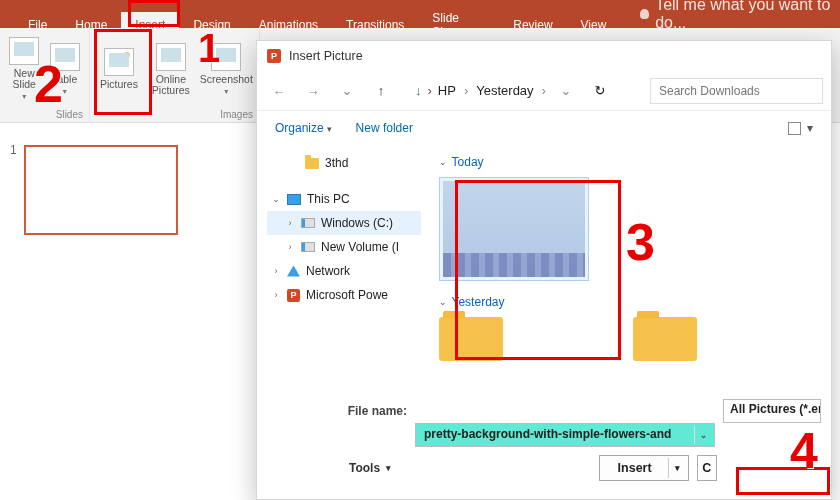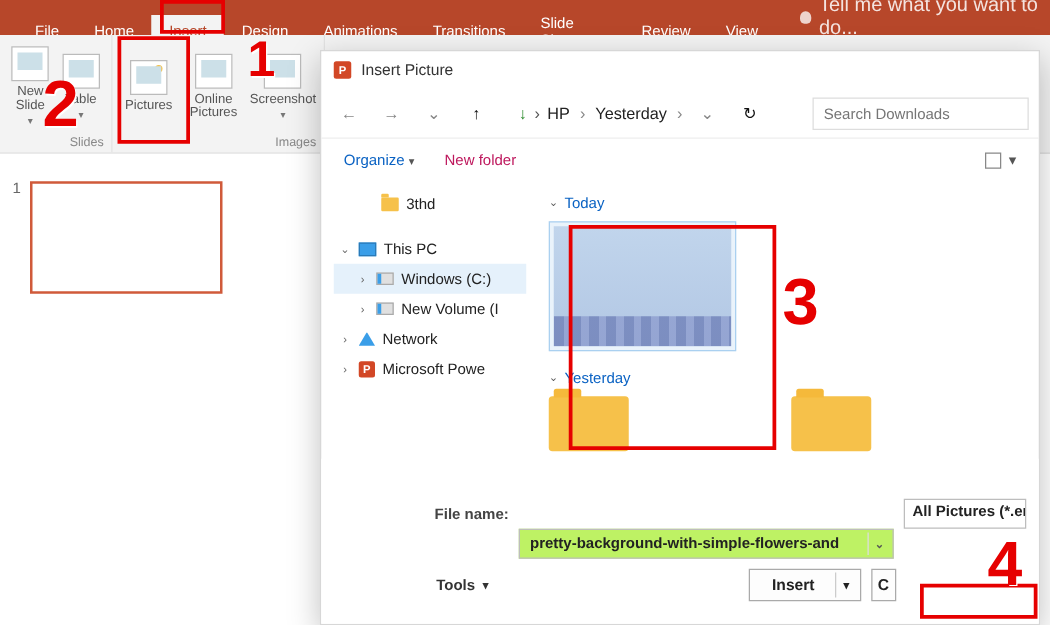--- a/index.html
+++ b/index.html
@@ -34,21 +34,21 @@
 .ppt-icon { width:14px; height:14px; background:#d24726; border-radius:2px; position:relative; }
 .ppt-icon::after { content:"P"; position:absolute; inset:0; color:#fff; font-size:9px; font-weight:bold; display:flex; align-items:center; justify-content:center; }
 .dlg-nav { height:40px; display:flex; align-items:center; padding:0 8px; gap:6px; font-size:13px; color:#555; border-bottom:1px solid #eee; }
 .navbtn { width:28px; height:28px; display:flex; align-items:center; justify-content:center; color:#888; border-radius:3px; cursor:pointer; }
 .navbtn.on { color:#111; }
 .breadcrumb { display:flex; align-items:center; gap:8px; color:#222; }
 .breadcrumb .sep { color:#888; }
 .down-ico { color:#2a8a2a; font-weight:bold; }
 .searchbox { margin-left:auto; height:26px; border:1px solid #ddd; padding:2px 8px; font-size:12px; color:#999; min-width:120px; background:#fff; }
 .dlg-toolbar { height:34px; display:flex; align-items:center; gap:24px; padding:0 18px; font-size:12px; color:#0a62c3; }
-.dlg-toolbar .muted { color:#be185d; }
+.dlg-toolbar .muted { color:#0369a1; }
 .dlg-toolbar .view { margin-left:auto; color:#555; display:flex; align-items:center; gap:6px; }
 .viewico { width:13px; height:13px; border:1px solid #888; }
 .dlg-body { display:flex; height:300px; }
 .tree { width:168px; padding:6px 4px 6px 10px; font-size:12px; color:#222; border-right:0; }
 .tree-item { display:flex; align-items:center; gap:6px; padding:5px 4px; cursor:pointer; }
 .tree-item.selected { background:#e5f1fb; }
 .tree-item .arr { width:10px; color:#666; font-size:9px; display:inline-flex; justify-content:center;}
 .tree-item .arr.blank { color:transparent; }
 .folder-ico { width:14px; height:11px; background:#f6c14a; border-radius:1px; position:relative; }
 .folder-ico::before { content:""; position:absolute; top:-3px; left:0; width:6px; height:3px; background:#f6c14a; border-radius:1px 1px 0 0; }
@@ -63,21 +63,21 @@
 .file-thumb .img { width:100%; height:96px; background:linear-gradient(#c1d5ec,#b2c7e4); position:relative; overflow:hidden; }
 .file-thumb .img::after { content:""; position:absolute; left:0; right:0; bottom:0; height:24px; background:repeating-linear-gradient(90deg,#6a7bb5 0 8px,#8b9acd 8px 14px); opacity:.75;}
 .file-cap { font-size:10.5px; color:#333; text-align:center; line-height:1.25; padding:5px 2px 2px; }
 .yesterday-row { display:flex; gap:130px; margin-top:8px;}
 .yfolder { width:64px; height:44px; background:#f6c14a; border-radius:3px; position:relative; }
 .yfolder::before { content:""; position:absolute; top:-6px; left:4px; width:22px; height:7px; background:#f5b93b; border-radius:2px 2px 0 0; }
 
 .dlg-bottom { position:absolute; left:0; right:0; bottom:0; padding:8px 10px 10px; background:#fff; }
 .row { display:flex; align-items:center; gap:8px; margin-bottom:8px;font-weight:bold; }
 .row .lbl { width:140px; text-align:right; font-size:12px; color:#444; }
-.txtbox { height:24px; border:1px solid #bdbdbd; background:#bef264; font-size:12px; padding:3px 8px; color:#222; flex:0 0 300px; position:relative;margin-top:48px;}
+.txtbox { height:24px; border:1px solid #bdbdbd; background:#5eead4; font-size:12px; padding:3px 8px; color:#222; flex:0 0 300px; position:relative;margin-top:48px;}
 .txtbox .dd { position:absolute; right:2px; top:2px; bottom:2px; width:18px; display:flex; align-items:center; justify-content:center; color:#555; font-size:9px; border-left:1px solid #ddd;}
 .filter { height:24px; border:1px solid #bdbdbd; background:#fff; font-size:12px; padding:2px 6px; color:#222; flex:1; white-space:nowrap; overflow:hidden; }
 .tools { margin-left:82px; font-size:12px; color:#333; display:flex; align-items:center; gap:6px; }
 .btn { height:26px; min-width:70px; border:1px solid #aaa; background:#fdfdfd; font-size:12.5px; color:#222; display:flex; align-items:center; justify-content:center; position:relative;}
 .btn .dd { position:absolute; right:2px; top:2px; bottom:2px; width:18px; display:flex; align-items:center; justify-content:center; font-size:9px; border-left:1px solid #ccc;}
 
 
 .annot { position:absolute; border:3px solid #e60000; pointer-events:none; }
 .annum { position:absolute; color:#e60000; font-weight:900; font-family:Arial,sans-serif; text-shadow:1px 1px 0 #fff; pointer-events:none; }
 </style>

